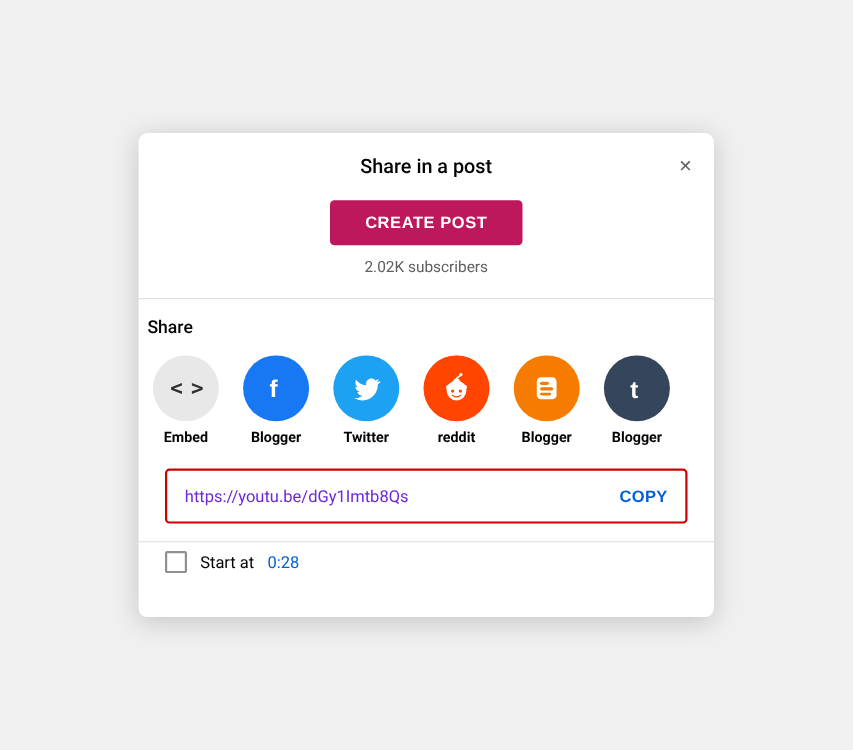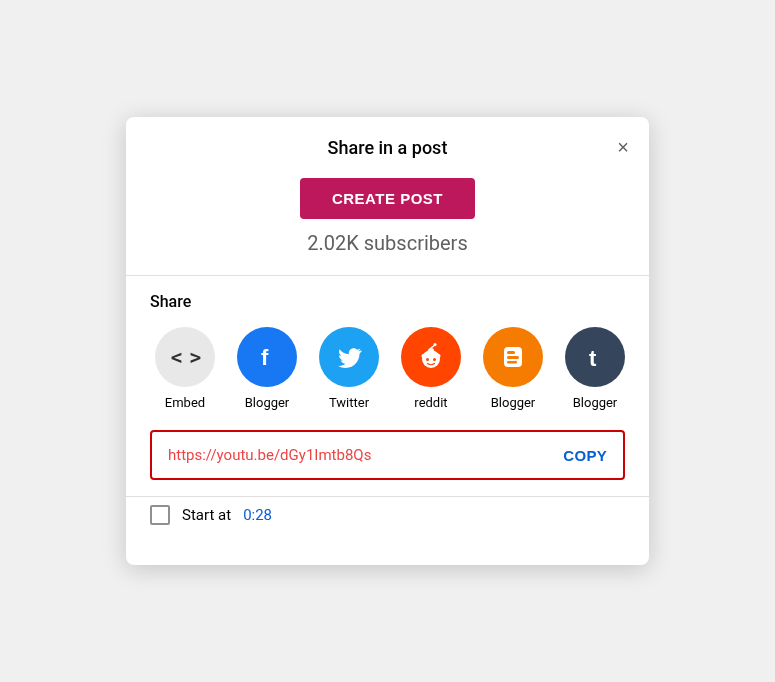--- a/index.html
+++ b/index.html
@@ -61,30 +61,30 @@
       border-radius: 4px;
       padding: 12px 32px;
       font-size: 15px;
       font-weight: 700;
       letter-spacing: 0.5px;
       cursor: pointer;
       text-transform: uppercase;
       margin-bottom: 12px;
     }
     .subscribers-text {
-      font-size: 20px;
+      font-size: 14px;
       color: #606060;
     }
     .divider {
       height: 1px;
       background: #e0e0e0;
       margin: 0 0;
     }
     .share-section {
-      padding: 16px 24px 8px 24px;
+      padding: 16px 24px 8px 8px;
     }
     .share-label {
       font-size: 16px;
       font-weight: 500;
       color: #030303;
       margin-bottom: 16px;
     }
     .share-icons-row {
       display: flex;
       align-items: center;
@@ -112,35 +112,36 @@
     }
     .icon-embed { background: #e8e8e8; color: #303030; font-size: 18px; font-weight: 500; }
     .icon-facebook { background: #1877f2; }
     .icon-twitter { background: #1da1f2; }
     .icon-blogger { background: #f57c00; }
     .icon-reddit { background: #ff4500; }
     .icon-tumblr { background: #35465c; }
     .share-icon-label {
       font-size: 13px;
       color: #030303;
+      font-weight: bold;
     }
     .url-section {
       padding: 12px 24px 16px 24px;
     }
     .url-box {
       border: 2px solid #cc0000;
       border-radius: 4px;
       display: flex;
       align-items: center;
       padding: 14px 16px;
       justify-content: space-between;
     }
     .url-text {
       font-size: 15px;
-      color: #ef4444;
+      color: #6d28d9;
     }
     .copy-btn {
       background: none;
       border: none;
       color: #065fd4;
       font-size: 15px;
       font-weight: 700;
       cursor: pointer;
       letter-spacing: 0.3px;
       padding: 0 0 0 16px;

